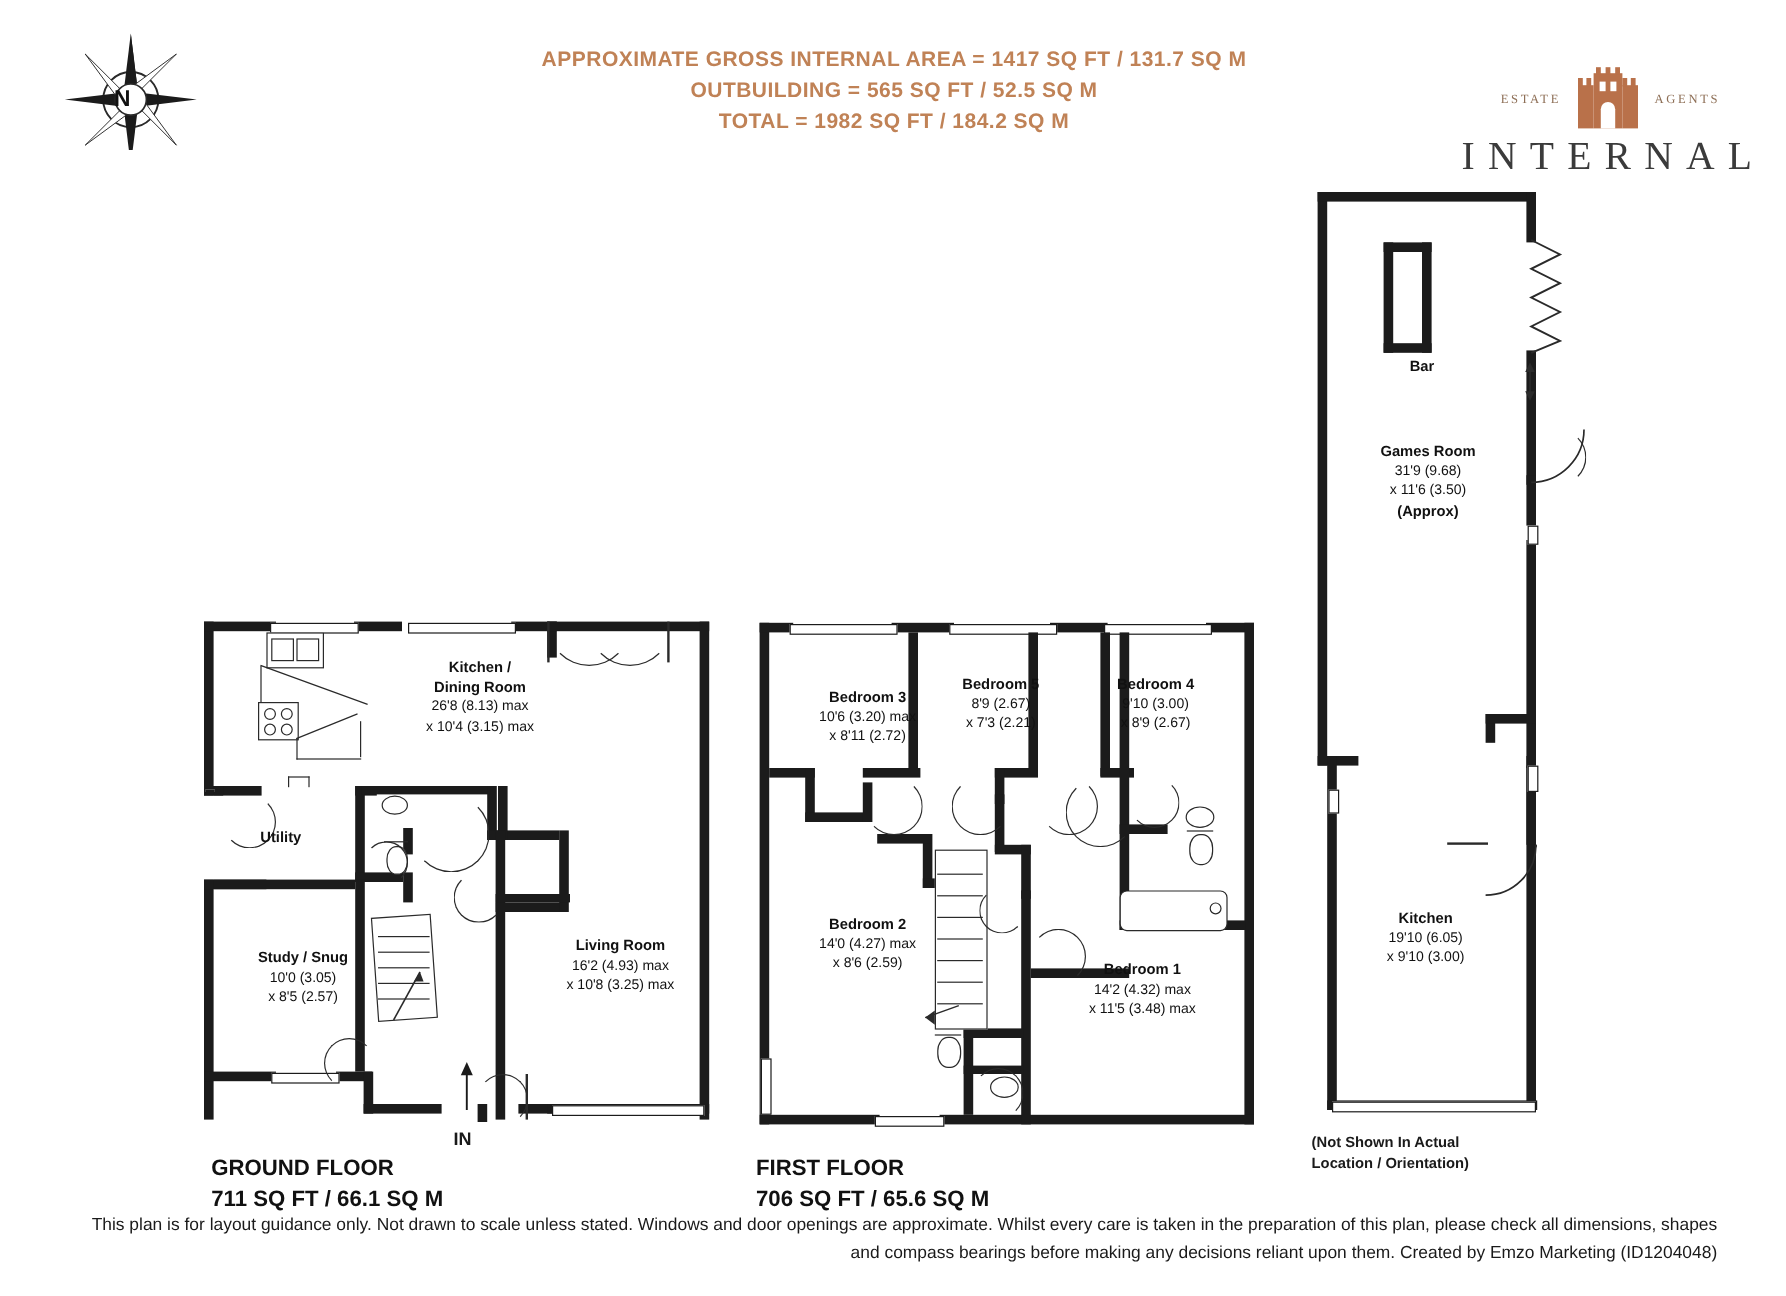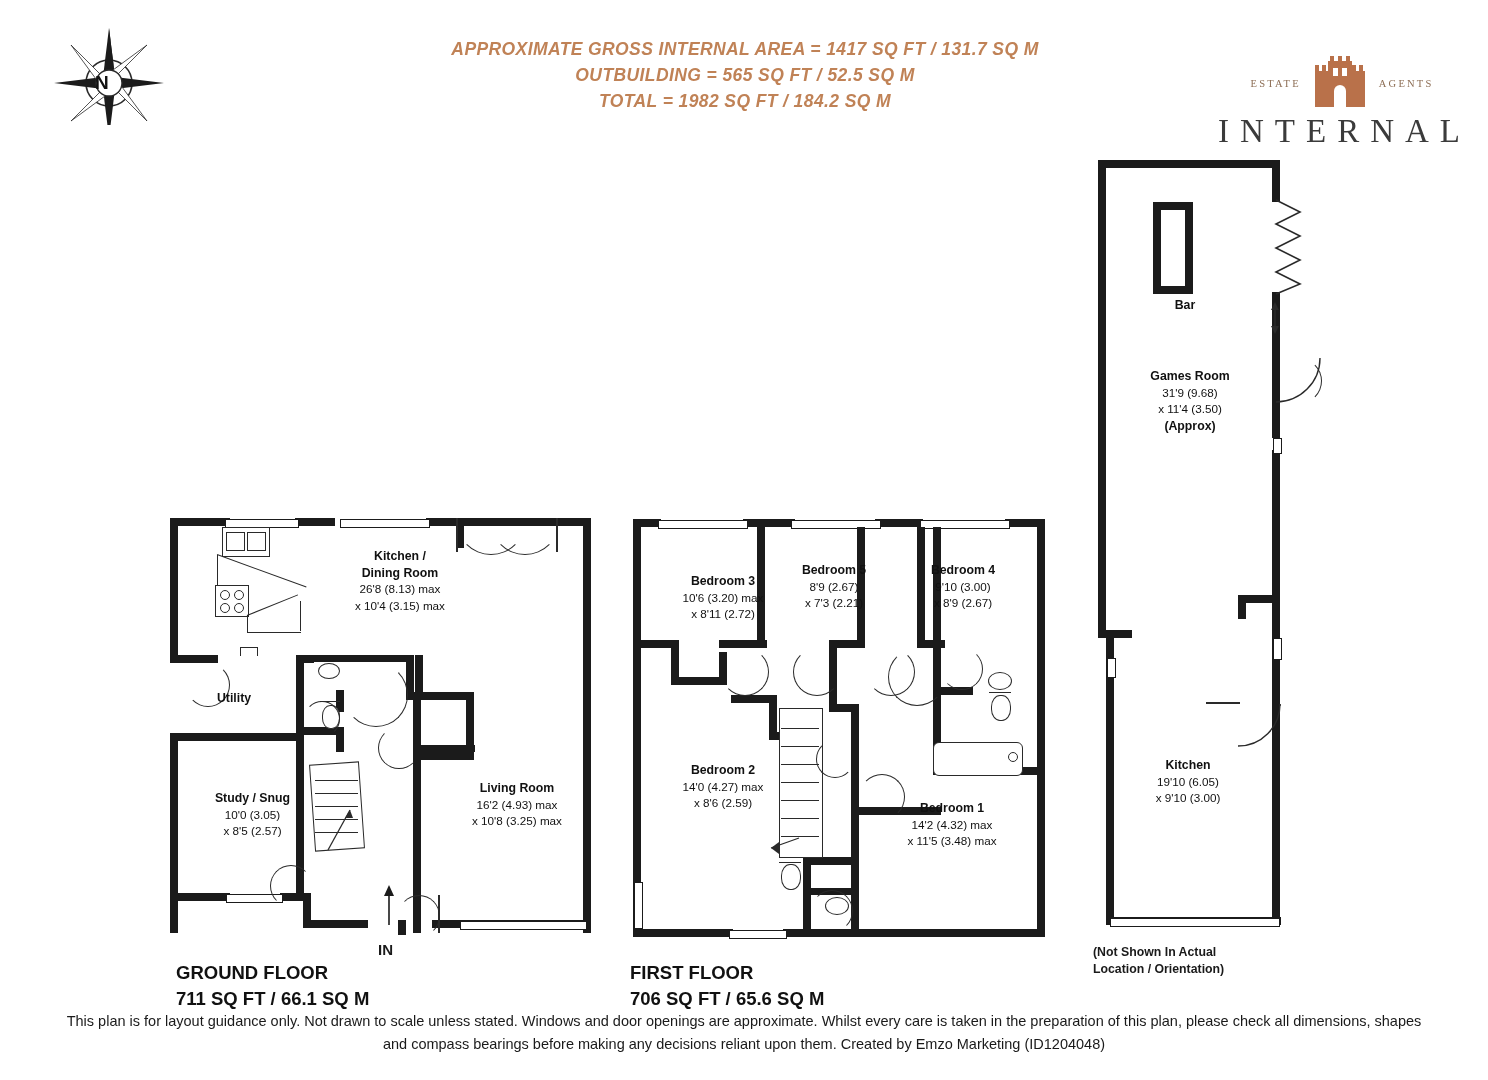--- a/index.html
+++ b/index.html
@@ -14,21 +14,20 @@
     font-family: "Liberation Sans", sans-serif;
     color: #1a1a1a;
     overflow: hidden;
   }
   .abs { position: absolute; }
 
   
   #header-area {
     left: 330px; top: 36px; width: 830px;
     text-align: center;
-    font-style: italic;
   }
   #header-area div {
     color: #c08256;
     font-weight: bold;
     font-size: 17.5px;
     letter-spacing: 0.4px;
     line-height: 26px;
   }
 
   
@@ -68,20 +67,21 @@
   .room .nm { font-weight: bold; font-size: 12.3px; }
   .room .dim { font-weight: normal; }
 
   
   #footer {
     left: 0; top: 1010px; width: 1488px; text-align: center;
   }
   #footer .disclaimer {
     font-size: 14.5px; line-height: 23px; color: #1a1a1a;
     padding: 0 57px;
+    text-align: right;
   }
   #footer .produced {
     margin-top: 24px;
     font-size: 14.5px; font-weight: bold; color: #c08256;
   }
 
   
   .w { position: absolute; background: #1b1b1b; }
   .win { position: absolute; border: 1.6px solid #1b1b1b; background: #fff; }
   .plan { position: absolute; }
@@ -440,21 +440,21 @@
   <div class="ln" style="left:108px; top:542px; width:34px; height:1.6px;"></div>
 </div>
 
 <div class="abs room" style="left:1130px; top:297px; width:110px;">
   <div class="nm">Bar</div>
 </div>
 
 <div class="abs room" style="left:1120px; top:368px; width:140px;">
   <div class="nm">Games Room</div>
   <div class="dim">31'9 (9.68)</div>
-  <div class="dim">x 11'4 (3.50)</div>
+  <div class="dim">x 11'6 (3.50)</div>
   <div class="nm">(Approx)</div>
 </div>
 
 <div class="abs room" style="left:1118px; top:757px; width:140px;">
   <div class="nm">Kitchen</div>
   <div class="dim">19'10 (6.05)</div>
   <div class="dim">x 9'10 (3.00)</div>
 </div>
 
 <div class="abs note" style="left:1093px; top:944px; width:200px;">

